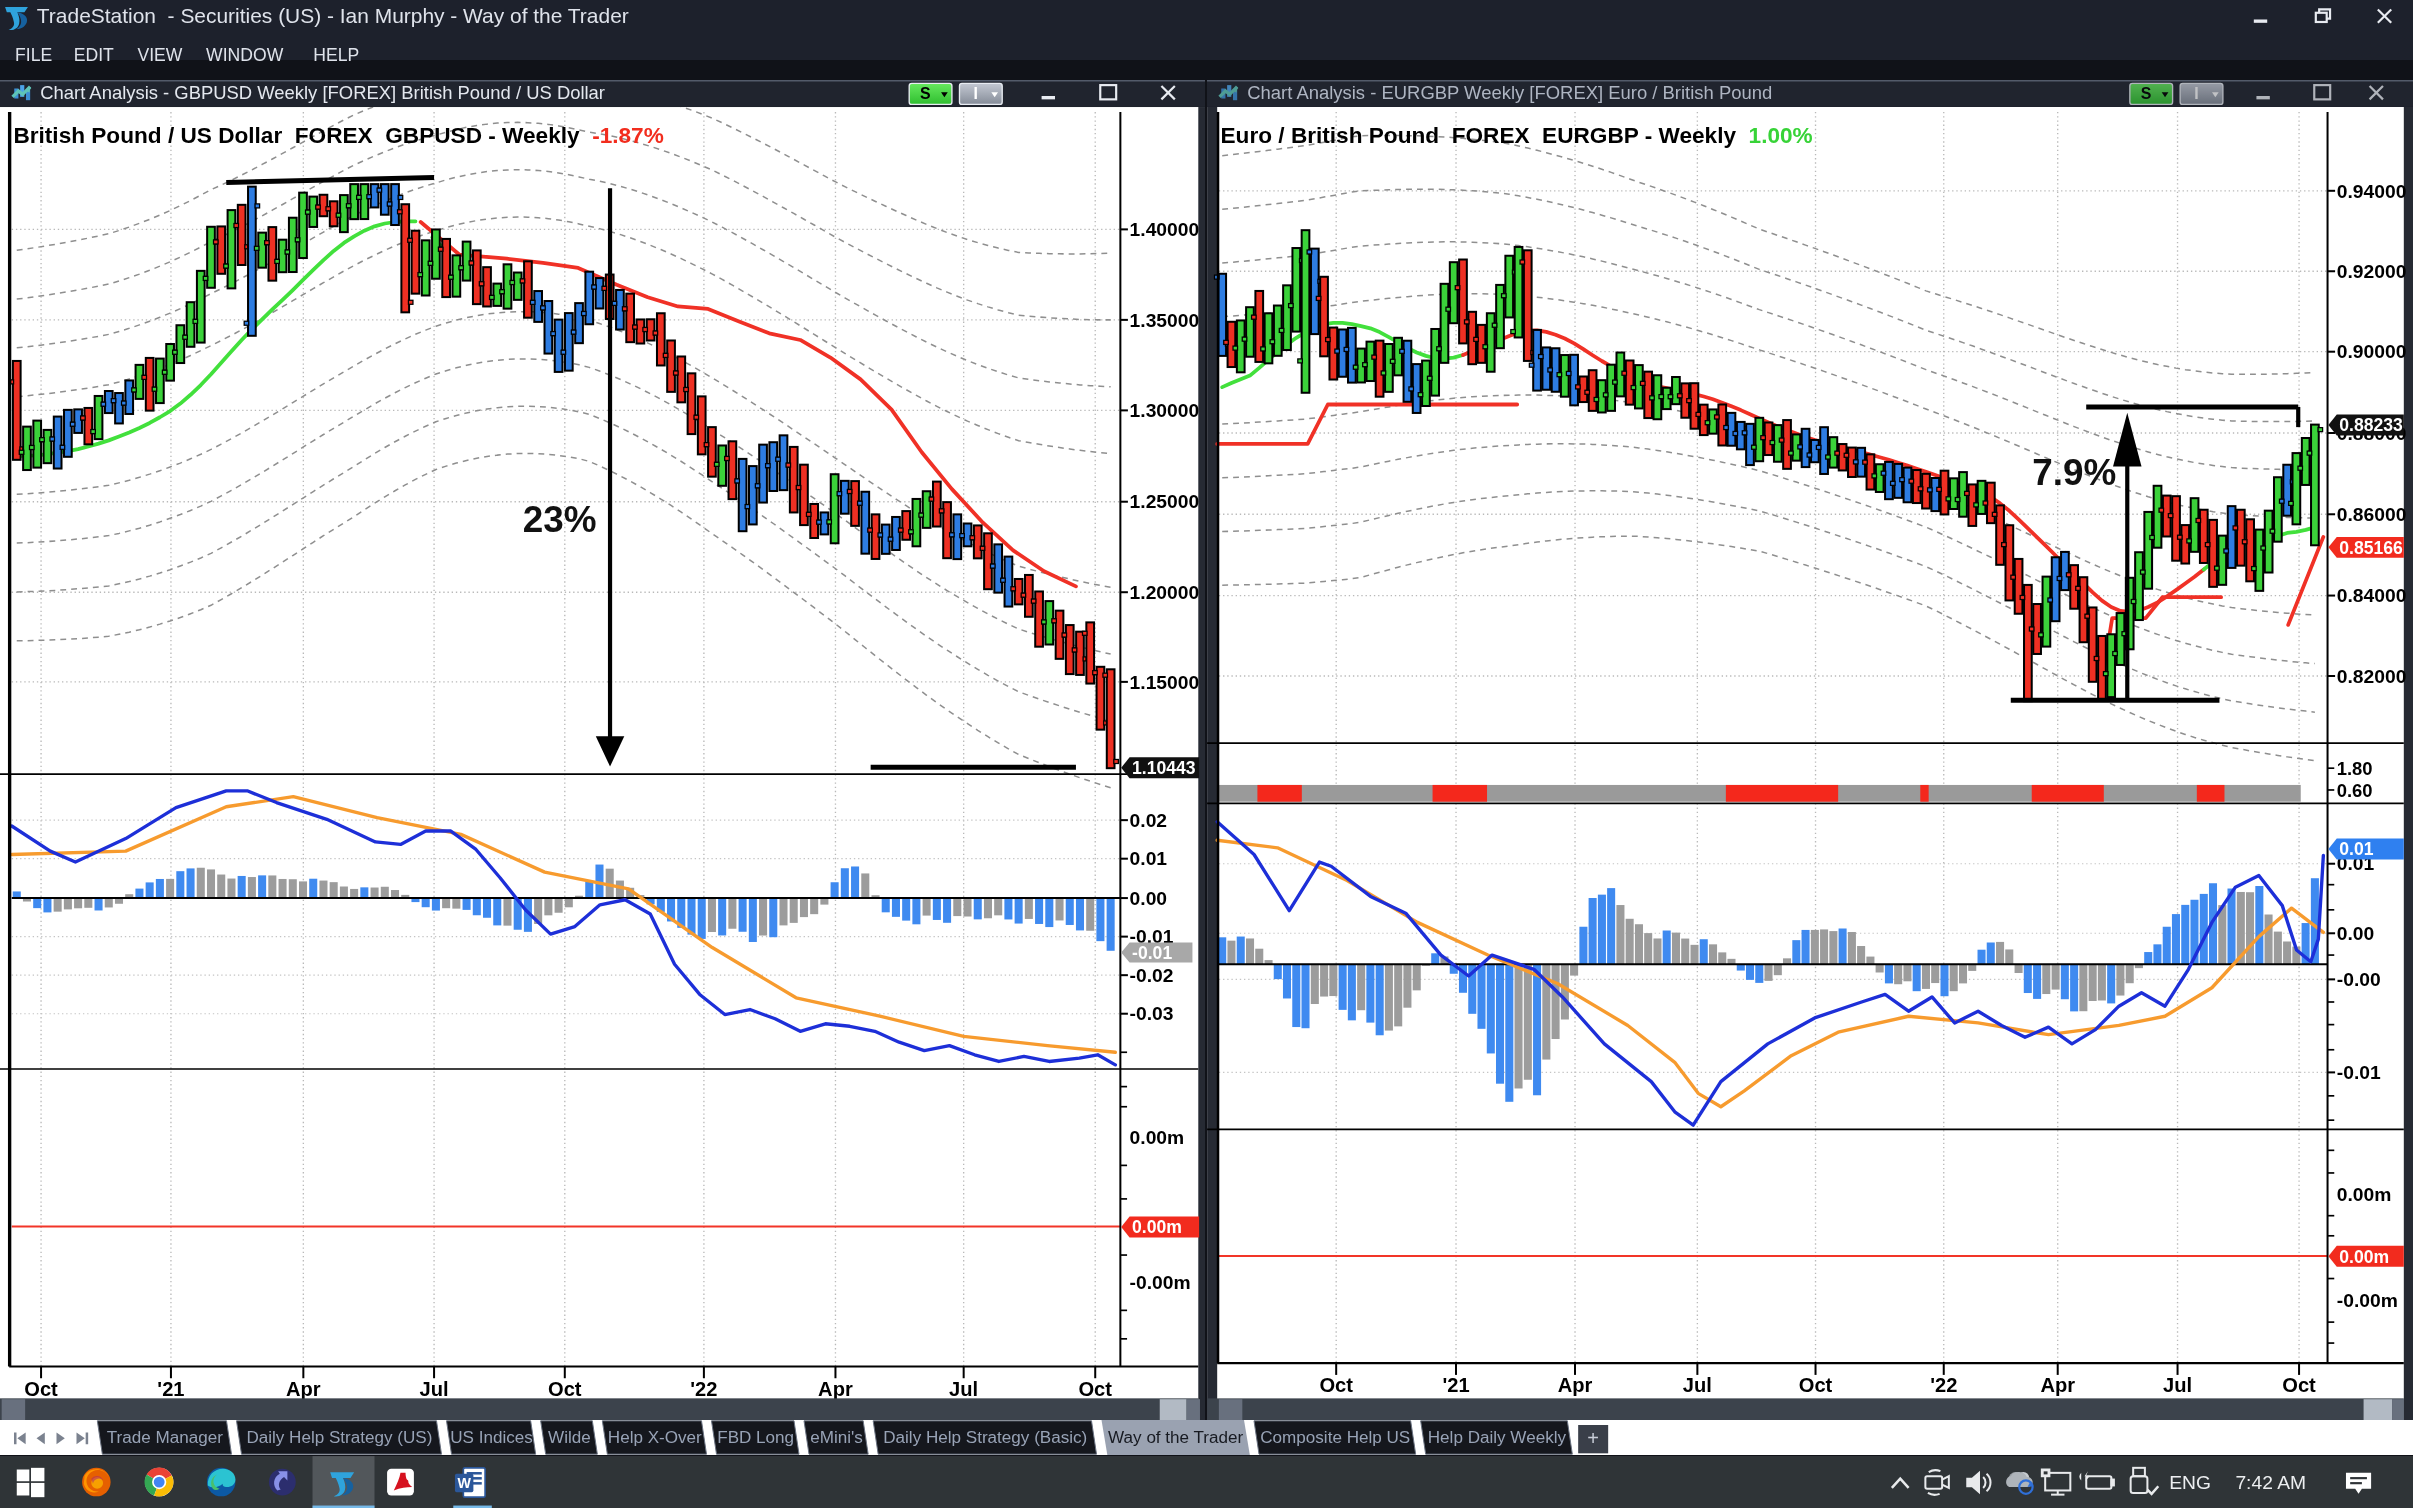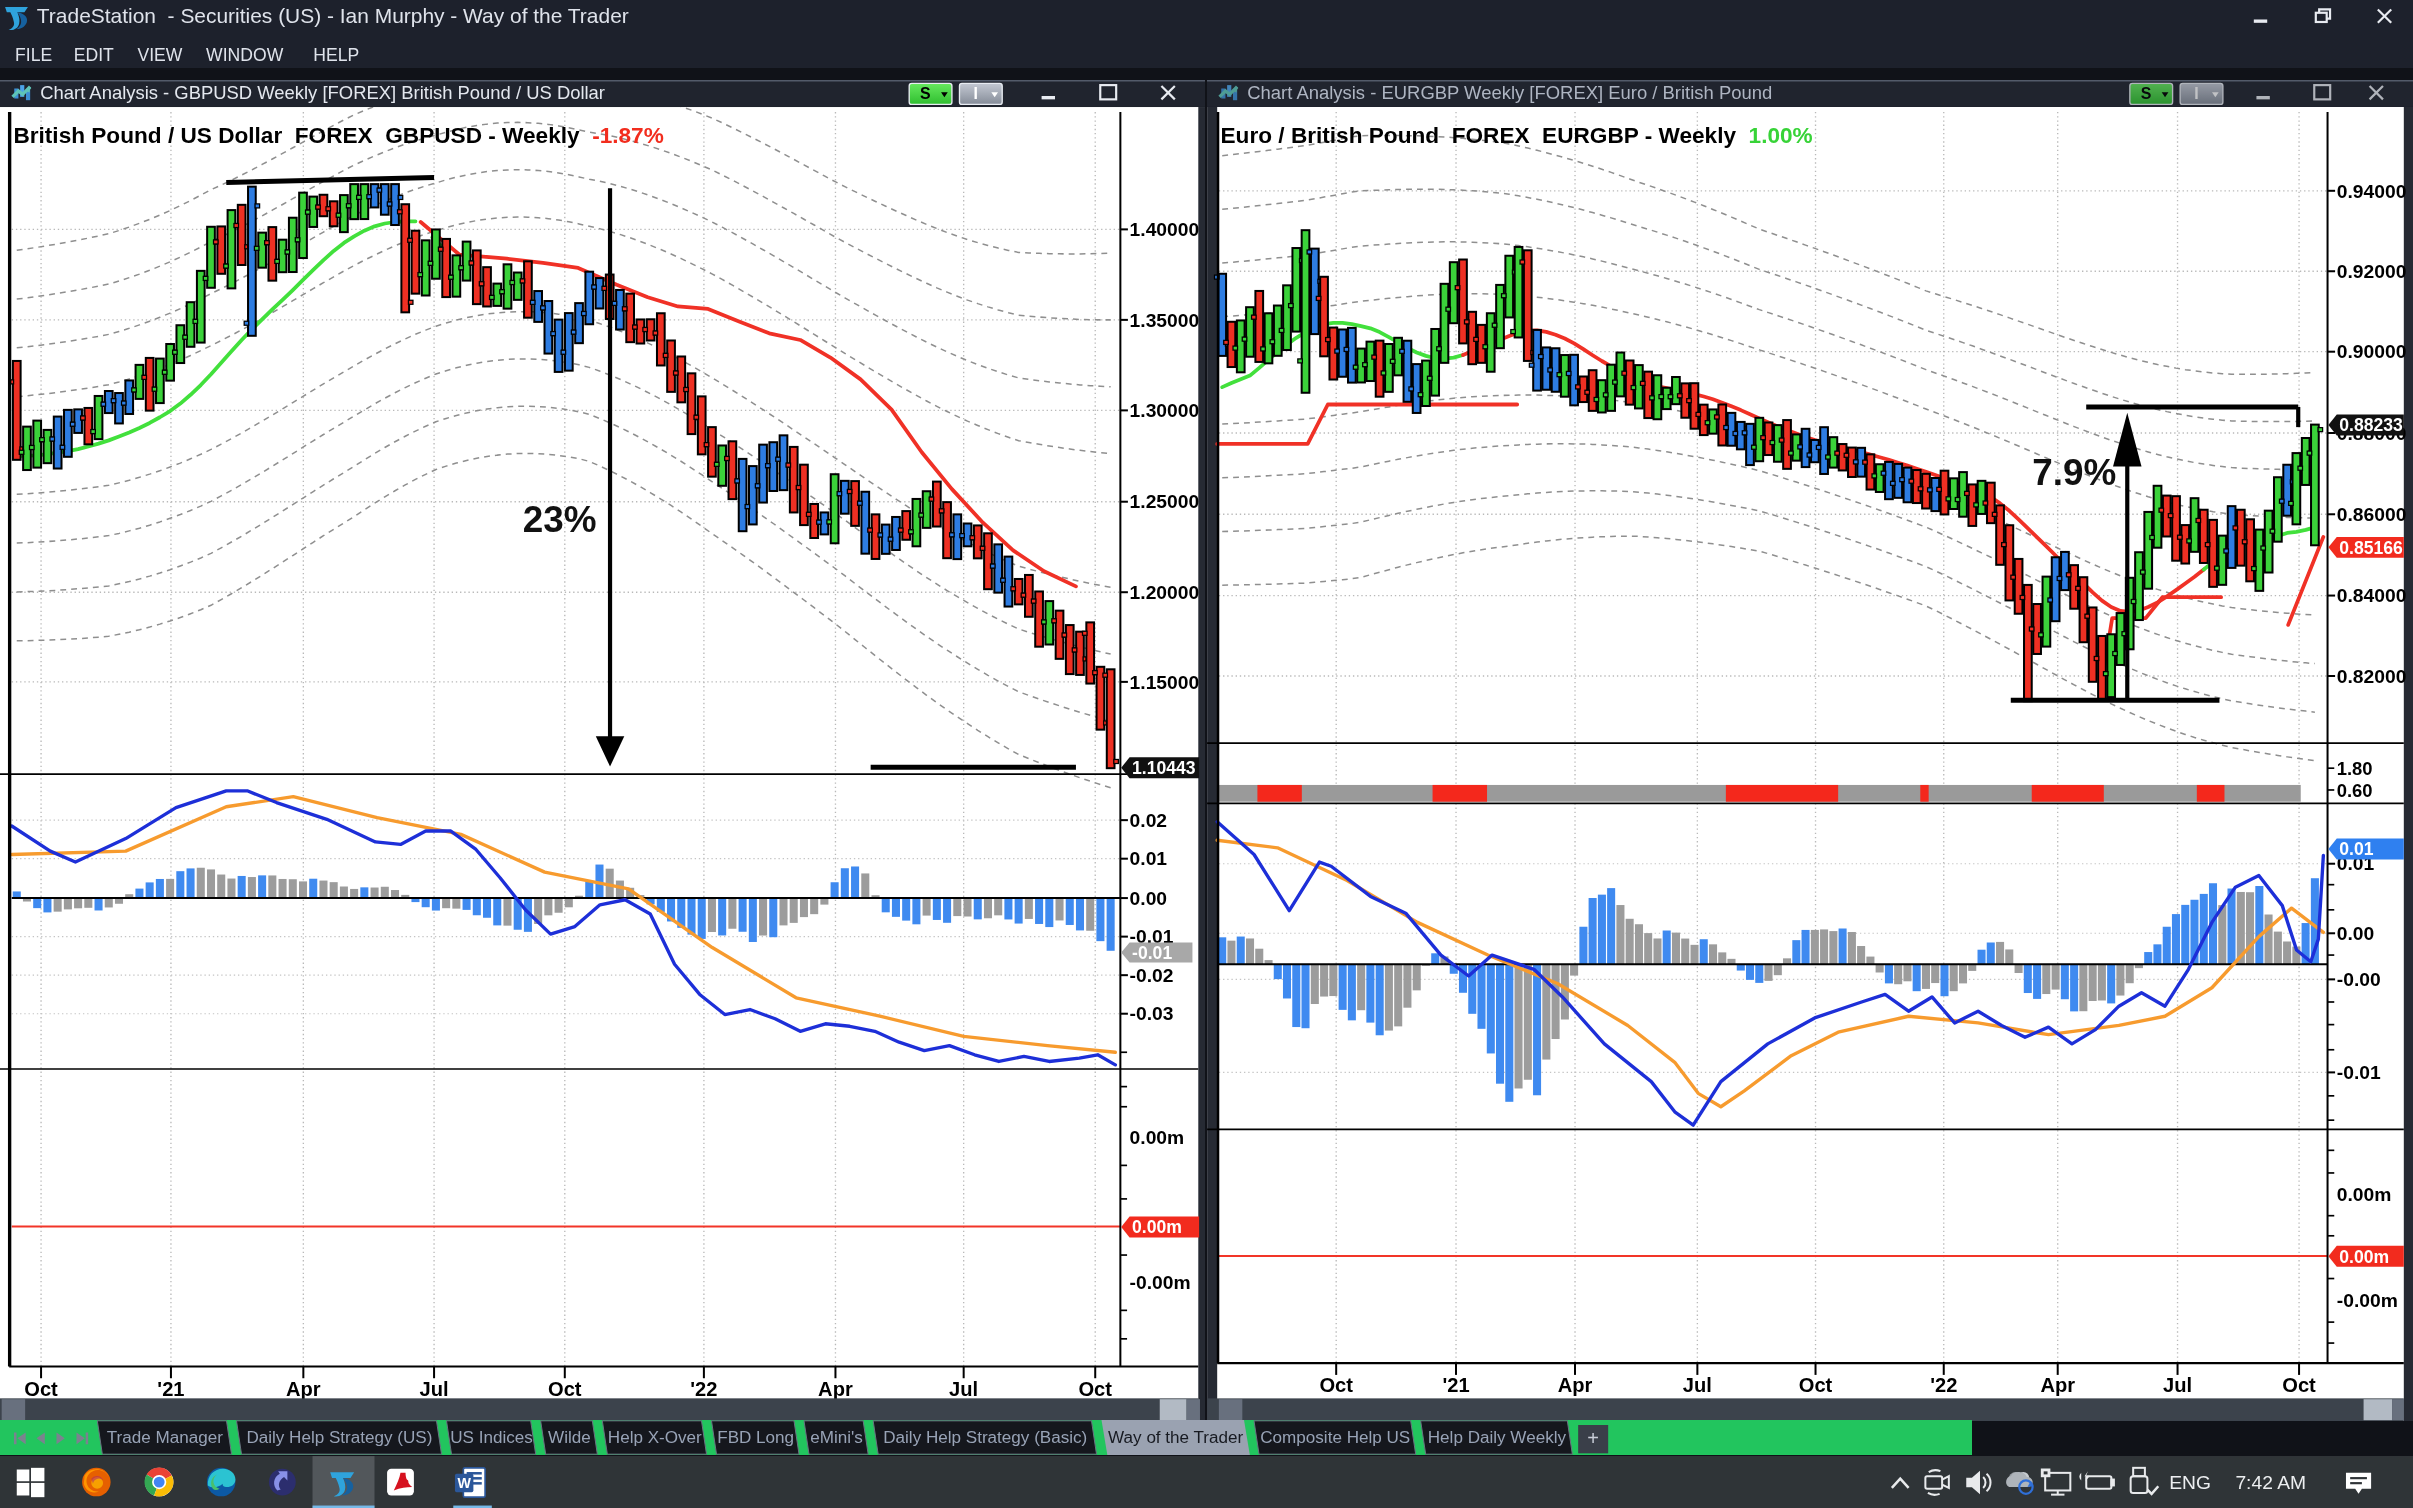--- a/index.html
+++ b/index.html
@@ -2,21 +2,21 @@
 <html style="font-size:13.4px"><head><meta charset="utf-8"><style>
 * { margin:0; padding:0; box-sizing:border-box; }
 body { width:2413px; height:1508px; overflow:hidden; background:#101218; font-family:"Liberation Sans", sans-serif; }
 #root { position:absolute; left:0; top:0; width:2413px; height:1508px; }
 .win { position:absolute; top:80px; height:1341px; }
 .tbar { position:absolute; left:0; top:0; height:27px; }
 .content { position:absolute; left:0; top:27px; }
 svg text { }
 </style></head><body>
 <div id="root">
-<div style="position:absolute;left:0;top:0;width:2413px;height:68px;background:#1d212c;">
+<div style="position:absolute;left:0;top:0;width:2413px;height:60px;background:#1d212c;">
 <svg width="2413" height="80" viewBox="0 0 2880 95" font-family="Liberation Sans, sans-serif">
 <g transform="translate(5,4) scale(1.05)">
 <path d="M1,4 L27,4 L23,10 L15,10 C17,15 18,19 17,23 C16,28 11,31 5,30 C10,28 12,25 11,21 C10,16 8,12 7,10 L3,10 Z" fill="#2fa3dc"></path>
 <path d="M15,10 C21,11 26,14 26,19 C26,25 20,29 14,29 C18,26 20,23 19,18 C18,14 16,12 15,10 Z" fill="#16619f"></path>
 </g>
 <text x="44" y="27" font-size="25" fill="#dfe3eb">TradeStation&nbsp;&nbsp;- Securities (US) - Ian Murphy - Way of the Trader</text>
 <g stroke="#e8ebf1" stroke-width="2.6" fill="none">
           <line x1="2690" y1="25" x2="2706" y2="25" stroke-width="4"></line>
           <rect x="2764" y="15" width="13" height="11" fill="none"></rect>
           <path d="M2768,15 v-4 h13 v11 h-4" fill="none"></path>
@@ -1262,21 +1262,21 @@
           <path d="M1348,873 H1428 V898 H1348 L1338,885.5 Z" fill="#2f80f0"></path>
           <text x="1351" y="893.06" font-size="21" font-weight="bold" fill="#fff">0.01</text>
           <path d="M1348,1359 H1428 V1384 H1348 L1338,1371.5 Z" fill="#f22b1e"></path>
           <text x="1351" y="1379.06" font-size="21" font-weight="bold" fill="#fff">0.00m</text>
           <rect x="0" y="1541" width="1428" height="27" fill="#3c434c"></rect>
           <rect x="14" y="1542" width="28" height="25" fill="#68707e"></rect>
           <rect x="1380" y="1542" width="34" height="25" fill="#b2bac4"></rect>
           <rect x="1414" y="1542" width="14" height="25" fill="#68707e"></rect>
         </svg></div>
 </div>
-<div style="position:absolute;left:0;top:1420px;width:1972px;height:35px;background:#22c55e;">
+<div style="position:absolute;left:0;top:1420px;width:2413px;height:35px;background:#ffffff;">
 <svg width="2413" height="35" viewBox="0 0 2880 42" font-family="Liberation Sans, sans-serif">
         <g fill="#7b828f">
 <path d="M9,15 v14 l3,0 v-14 z M23,15 l-10,7 l10,7 z"></path>
 <path d="M46,15 l-10,7 l10,7 z"></path>
 <path d="M60,15 l10,7 l-10,7 z"></path>
 <path d="M84,15 l10,7 l-10,7 z M95,15 v14 l3,0 v-14 z"></path>
 </g>
         <g>
           <path d="M109,1 L264,1 L270,41 L115,41 Z" fill="#15171d" stroke="#6b7382" stroke-width="1.2"></path>
 <text x="190.0" y="28" font-size="20.5" fill="#98a3b6" text-anchor="middle">Trade Manager</text>

